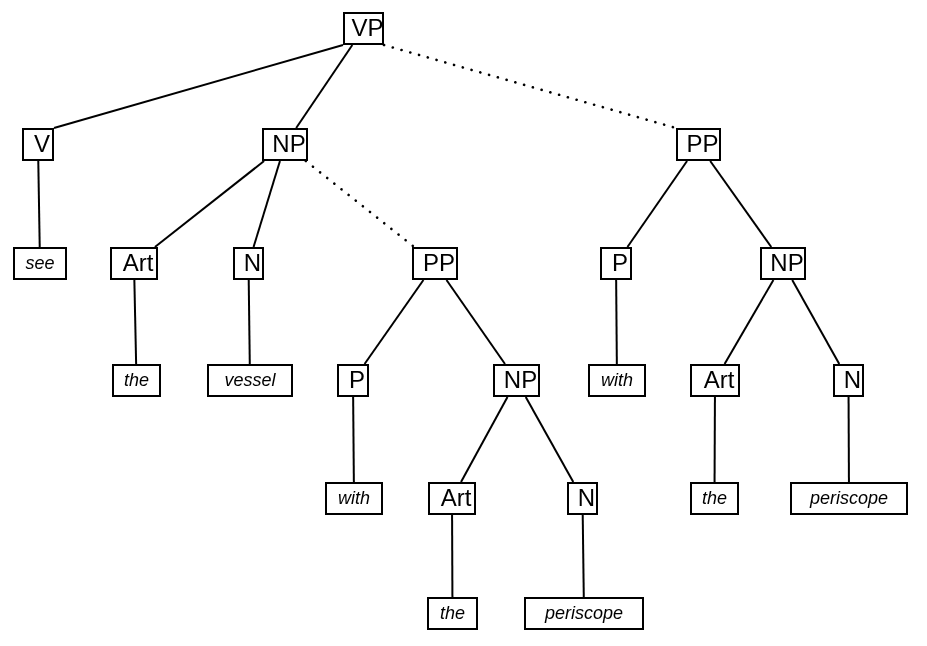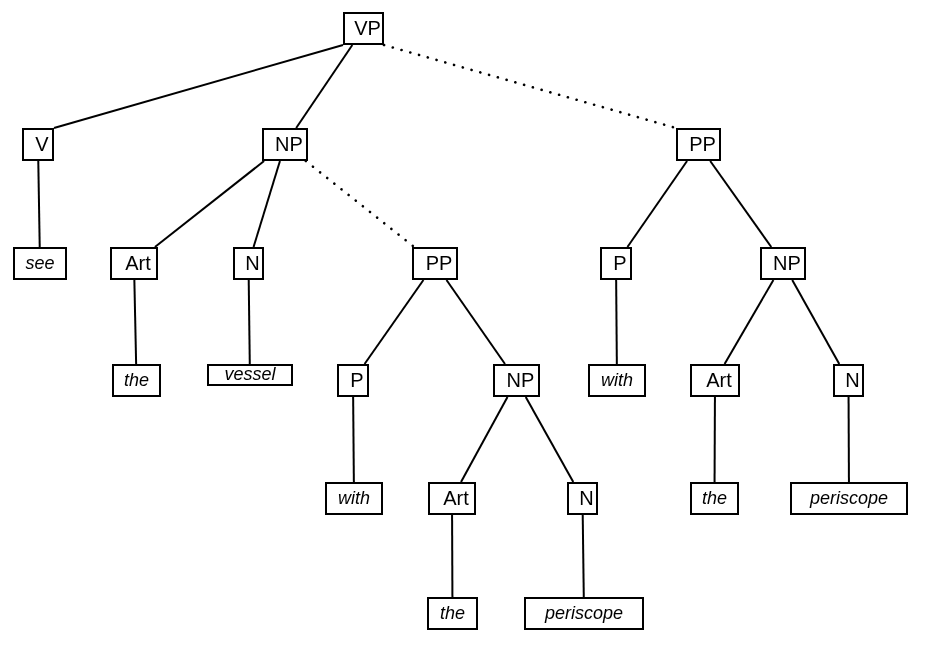--- a/index.html
+++ b/index.html
@@ -29,21 +29,21 @@
     border: 2px solid #000000;
     background: #ffffff;
     display: flex;
     align-items: center;
     justify-content: center;
     line-height: 1;
     color: #000000;
     white-space: nowrap;
   }
   .node.cat {
-    font-size: 20px;
+    font-size: 24px;
     font-style: normal;
     font-family: "Liberation Sans", sans-serif;
     padding-left: 8px;
   }
   .node.leaf {
     font-size: 18px;
     font-style: italic;
     font-family: "Liberation Sans", sans-serif;
   }
   .node span {
@@ -107,21 +107,21 @@
       </div>
       <div class="node cat" style="left: 600px; top: 247px; width: 32px; height: 33px;">
         <span>P</span>
       </div>
       <div class="node cat" style="left: 760px; top: 247px; width: 46px; height: 33px;">
         <span>NP</span>
       </div>
       <div class="node leaf" style="left: 112px; top: 364px; width: 49px; height: 33px;">
         <span>the</span>
       </div>
-      <div class="node leaf" style="left: 207px; top: 364px; width: 86px; height: 22px;">
+      <div class="node leaf" style="left: 207px; top: 364px; width: 86px; height: 33px;">
         <span>vessel</span>
       </div>
       <div class="node cat" style="left: 337px; top: 364px; width: 32px; height: 33px;">
         <span>P</span>
       </div>
       <div class="node cat" style="left: 493px; top: 364px; width: 47px; height: 33px;">
         <span>NP</span>
       </div>
       <div class="node leaf" style="left: 588px; top: 364px; width: 58px; height: 33px;">
         <span>with</span>

